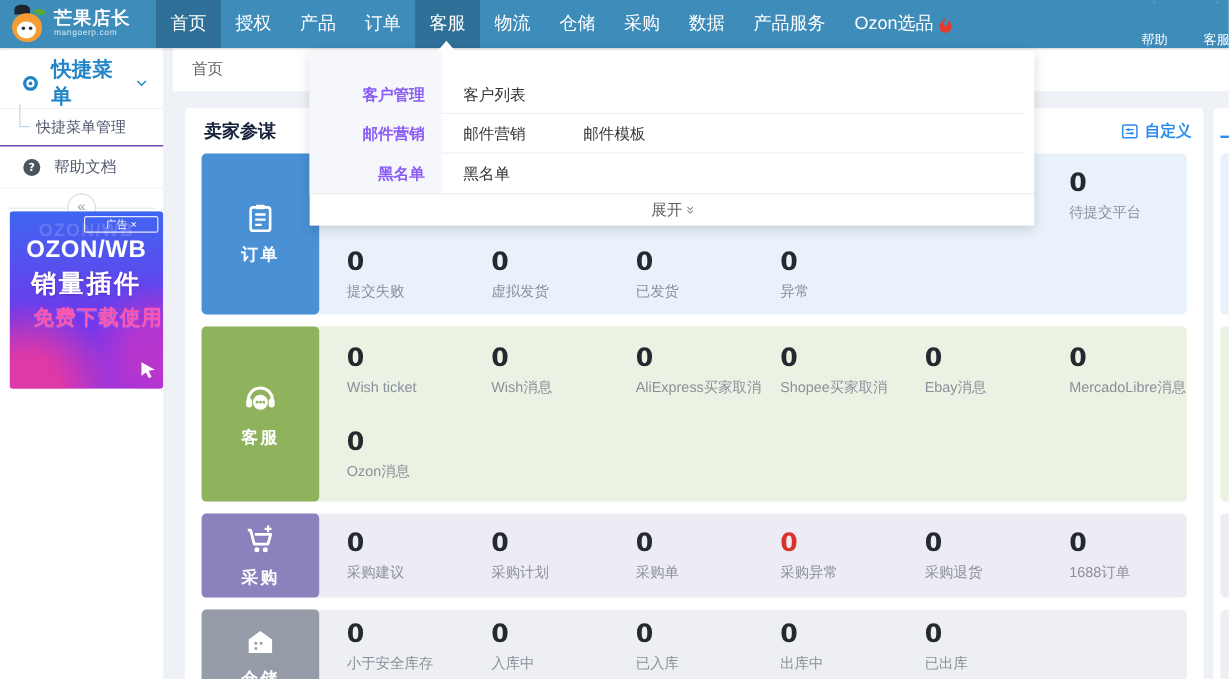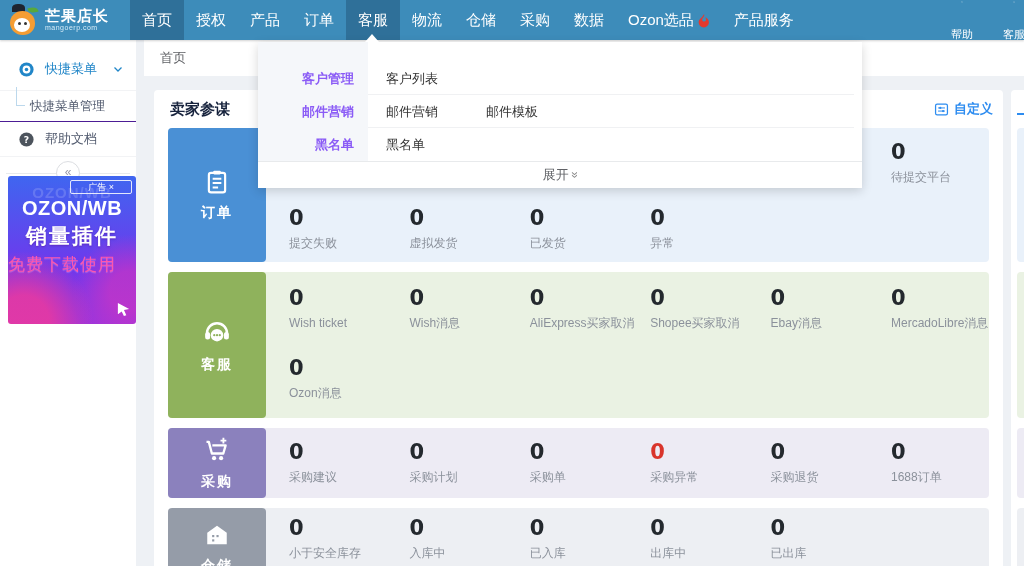--- a/index.html
+++ b/index.html
@@ -24,41 +24,41 @@
   .nav-item.active{background:#2f7099;}
   .nav-right{position:absolute;right:-16px;top:0;height:40px;display:flex;}
   .nav-mini{width:52px;display:flex;flex-direction:column;align-items:center;justify-content:center;gap:1px;color:#fff;cursor:pointer;padding-top:1px;}
   .nav-mini .lbl{font-size:11px;line-height:12px;margin-top:24px;}
   
   .crumbbar{position:absolute;left:144px;top:40px;right:0;height:36px;background:#fff;z-index:5;}
   .crumb{position:absolute;left:16px;top:0;line-height:36px;font-size:13px;color:#606266;cursor:pointer;}
   
   .sidebar{position:absolute;left:0;top:40px;bottom:0;width:136px;background:#fff;z-index:6;padding-top:8px;box-sizing:border-box;}
   .side-row{height:42px;display:flex;align-items:center;padding-left:18px;gap:10px;border-bottom:1px solid #f2f3f5;cursor:pointer;}
-  .side-row .t{font-size:13px;color:#2186c8;font-weight:normal;}
+  .side-row .t{font-size:17px;color:#2186c8;font-weight:bold;}
   .side-row .chev{margin-left:auto;margin-right:12px;display:flex;}
   .side-subrow{height:30px;display:flex;align-items:center;padding-left:30px;border-bottom:1px solid #4c1d95;cursor:pointer;position:relative;}
   .tree{position:absolute;left:16px;top:-4px;width:8px;height:18px;border-left:1px solid #bcd8ec;border-bottom:1px solid #bcd8ec;}
   .side-subrow .t{font-size:12.5px;color:#515a6e;}
   .side-row2{height:34px;display:flex;align-items:center;padding-left:18px;gap:10px;border-bottom:1px solid #f2f3f5;cursor:pointer;}
   .side-row2 .t{font-size:13px;color:#515a6e;}
   .collapse-row{position:relative;height:24px;margin-top:4px;}
   .collapse-row::before{content:"";position:absolute;left:6px;right:6px;top:50%;border-top:1px solid #e8eaec;}
   .collapse-btn{position:absolute;left:50%;top:50%;transform:translate(-50%,-50%);width:22px;height:22px;border-radius:50%;background:#fff;border:1px solid #dcdee2;color:#99a;font-size:12px;line-height:20px;text-align:center;cursor:pointer;}
   
   .ad{position:absolute;left:8px;top:136px;width:128px;height:148px;border-radius:3px;overflow:hidden;cursor:pointer;
       background:
         radial-gradient(circle at 12% 98%, rgba(236,57,158,.85) 0 14%, transparent 38%),
         radial-gradient(circle at 95% 78%, rgba(203,53,196,.7) 0 12%, transparent 34%),
         linear-gradient(180deg,#3f66f0 0%,#6f38ec 62%,#9a34dd 100%);}
   .ad-watermark{position:absolute;top:8px;left:0;right:0;text-align:center;font-weight:bold;font-size:15px;color:rgba(255,255,255,.16);letter-spacing:1px;}
   .ad-tag{position:absolute;top:4px;right:4px;font-size:9px;color:#fff;border:1px solid rgba(255,255,255,.85);border-radius:2px;padding:0 17px;line-height:12px;cursor:pointer;}
   .ad-l1{position:absolute;top:21px;left:0;right:0;text-align:center;color:#fff;font-weight:bold;font-size:20px;letter-spacing:.5px;}
   .ad-l2{position:absolute;top:46px;left:0;right:0;text-align:center;color:#fff;font-weight:bold;font-size:21px;letter-spacing:2px;text-shadow:0 1px 2px rgba(80,0,120,.4);}
-  .ad-l3{position:absolute;top:77px;left:0;right:0;text-align:left;color:#ff56ad;font-weight:normal;font-size:17px;letter-spacing:1px;text-shadow:0 1px 1px rgba(255,255,255,.25);}
+  .ad-l3{position:absolute;top:77px;left:0;right:0;text-align:right;color:#ff56ad;font-weight:bold;font-size:17px;letter-spacing:1px;text-shadow:0 1px 1px rgba(255,255,255,.25);}
   .ad-btn{position:absolute;top:110px;left:14px;width:90px;height:26px;border-radius:13px;background:linear-gradient(180deg,#ffae3d,#ff8c1f);color:#fff;font-weight:bold;font-size:13px;text-align:center;line-height:26px;box-shadow:0 2px 4px rgba(40,0,80,.35);cursor:pointer;}
   .ad-cursor{position:absolute;right:5px;bottom:3px;}
   
   .card{position:absolute;left:154px;top:90px;width:849px;height:520px;background:#fff;border-radius:4px;z-index:5;}
   .card-header{position:relative;height:38px;}
   .card-title{position:absolute;left:16px;top:10px;font-size:15px;font-weight:bold;color:#17233d;}
   .customize{position:absolute;right:10px;top:10px;display:flex;align-items:center;gap:5px;color:#2d8cf0;font-size:13px;cursor:pointer;font-weight:bold;}
   .srow{position:relative;margin:0 14px 10px 14px;border-radius:4px;}
   .mini{position:absolute;left:0;top:0;bottom:0;width:98px;border-radius:4px;display:flex;flex-direction:column;align-items:center;justify-content:center;gap:9px;color:#fff;cursor:pointer;}
   .mini-label{font-size:14px;font-weight:bold;letter-spacing:2px;}
@@ -122,27 +122,27 @@
       <div class="nav-item">
         <span>仓储</span>
       </div>
       <div class="nav-item">
         <span>采购</span>
       </div>
       <div class="nav-item">
         <span>数据</span>
       </div>
       <div class="nav-item">
+        <span>产品服务</span>
+      </div>
+      <div class="nav-item">
         <span>Ozon选品</span>
         <svg width="13" height="15" viewBox="0 0 24 26">
           <path d="M13 1c2 5-4 7-3.4 11a3.6 3.6 0 0 0 7.1-.6c0-1.8-1-3-.8-4.6C19.5 8.6 22 12 22 16a9.5 9.5 0 1 1-19 .4C3 10 10 8 13 1z" fill="#e5392e"></path>
         </svg>
-      </div>
-      <div class="nav-item">
-        <span>产品服务</span>
       </div>
     </div>
   <div class="nav-right">
       <div class="nav-mini">
         <svg width="18" height="18" viewBox="0 0 24 24">
           <circle cx="11" cy="11" r="6.5" fill="none" stroke="#fff" stroke-width="2"></circle>
           <path d="M16 16l4.5 4.5" stroke="#fff" stroke-width="2"></path>
         </svg>
         <span class="lbl">帮助</span>
       </div>

